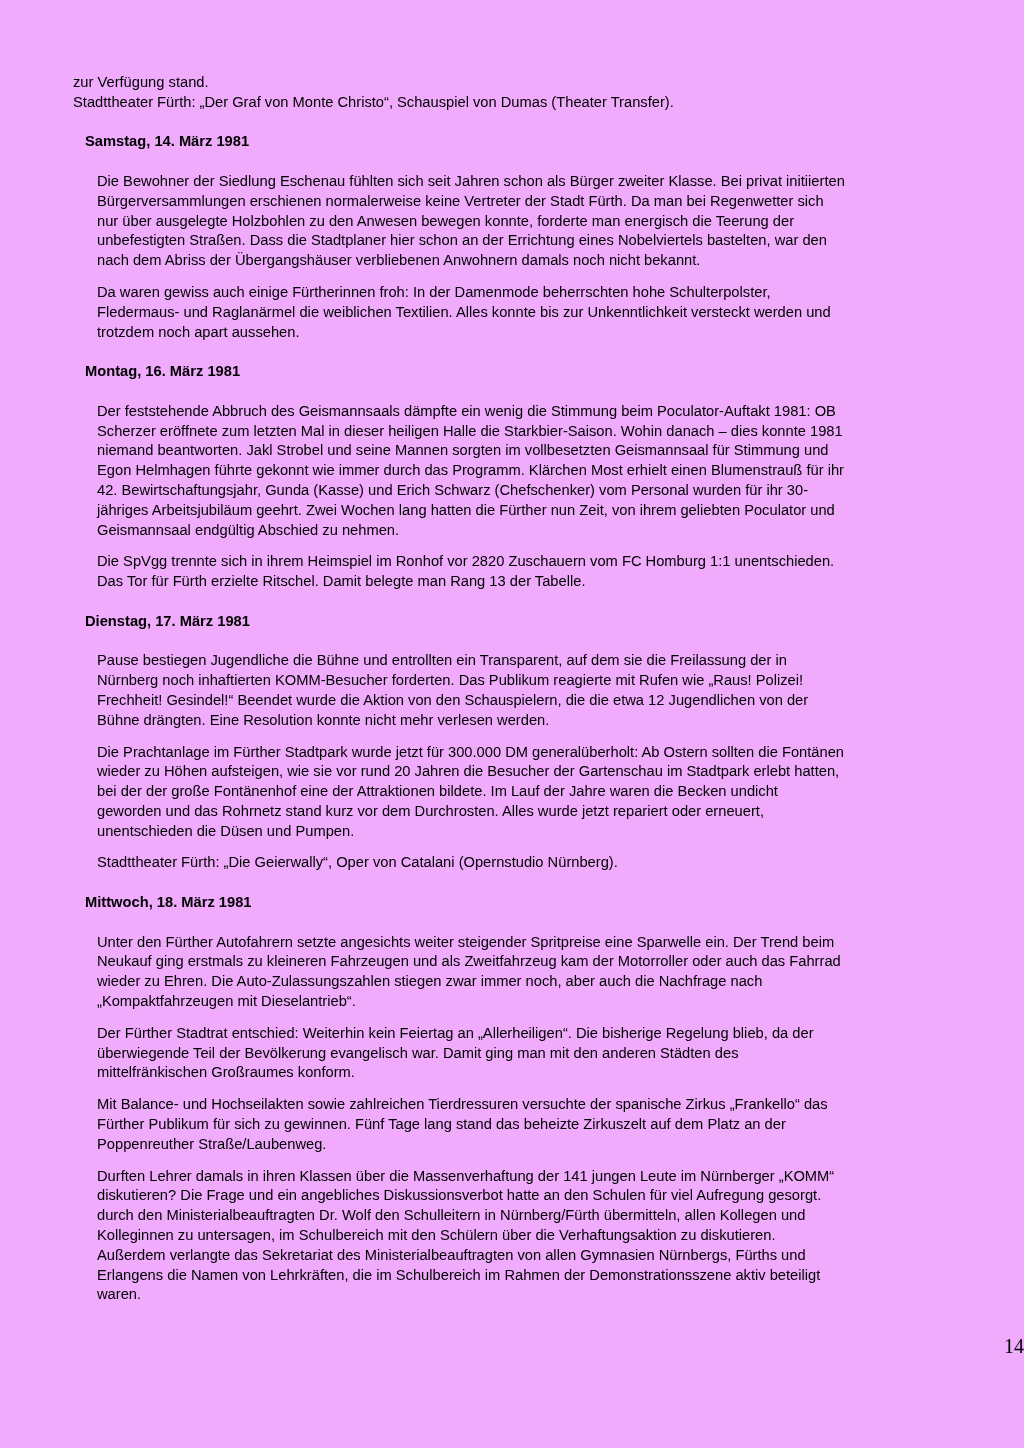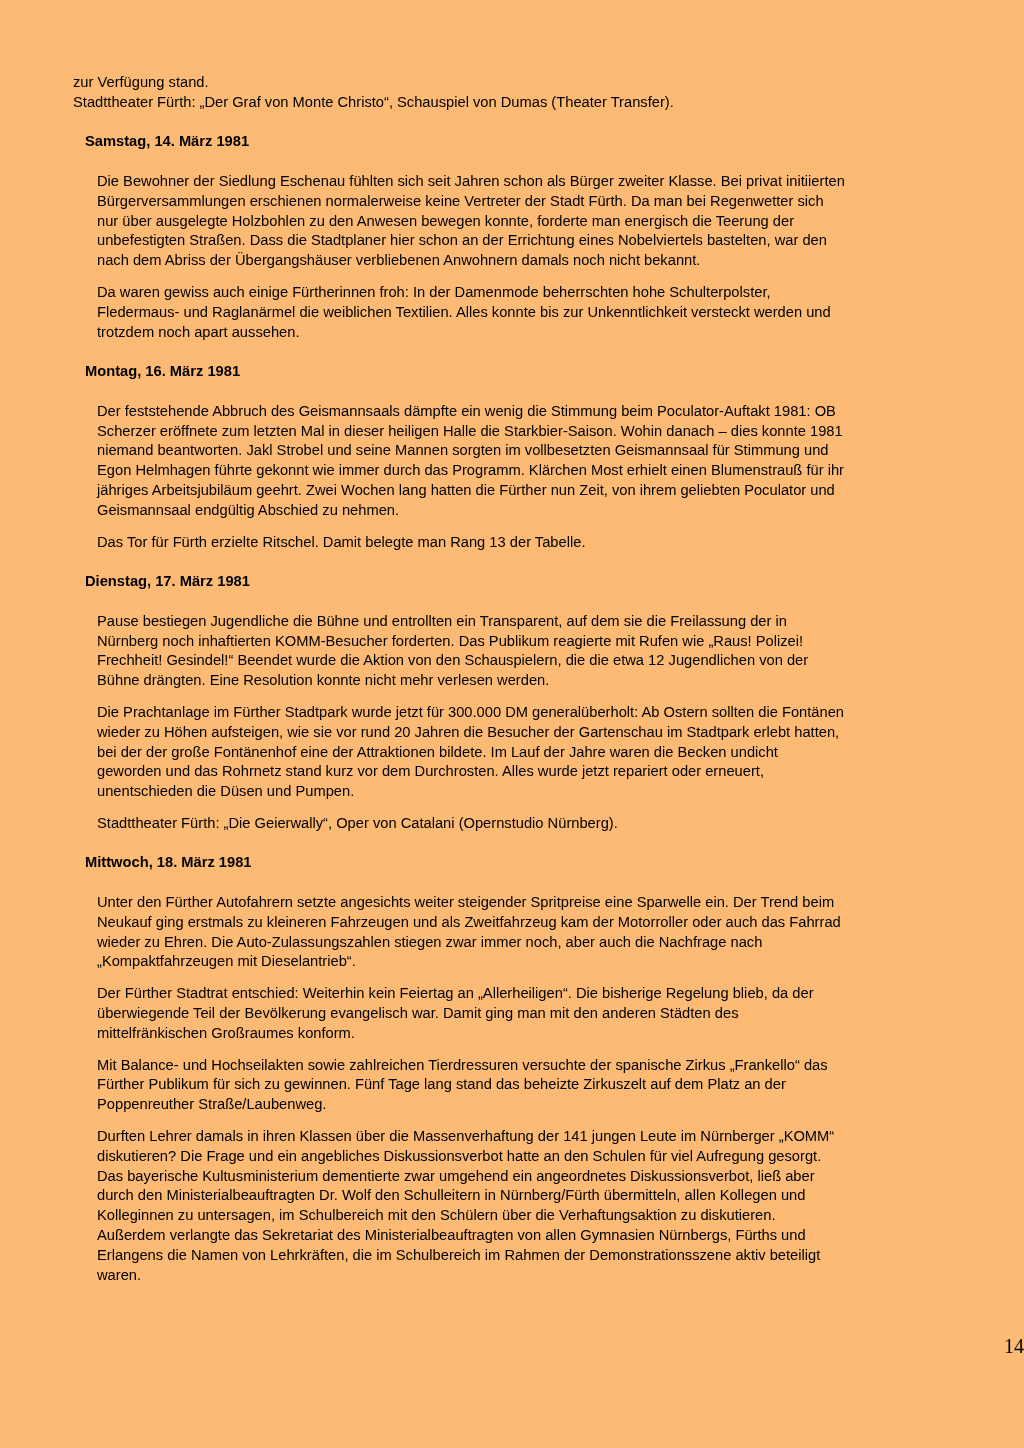--- a/index.html
+++ b/index.html
@@ -1,20 +1,20 @@
 <!DOCTYPE html>
 <html><head>
 <meta charset="utf-8">
 <style>
   html, body { margin: 0; padding: 0; background: #ffffff; }
   .page {
     position: relative;
     width: 1024px;
     height: 1448px;
-    background: #fdba74;
+    background: #f0abfc;
     font-family: "Liberation Sans", "DejaVu Sans", sans-serif;
     font-size: 14.7px;
     line-height: 19.8px;
     color: #000000;
     overflow: hidden;
   }
   .content {
     position: absolute;
     left: 73px;
     top: 73px;
@@ -65,24 +65,26 @@
           <div class="line">trotzdem noch apart aussehen.</div>
         </div>
       </section>
       <section>
         <div class="heading">Montag, 16. März 1981</div>
         <div class="paragraph">
           <div class="line">Der feststehende Abbruch des Geismannsaals dämpfte ein wenig die Stimmung beim Poculator-Auftakt 1981: OB</div>
           <div class="line">Scherzer eröffnete zum letzten Mal in dieser heiligen Halle die Starkbier-Saison. Wohin danach – dies konnte 1981</div>
           <div class="line">niemand beantworten. Jakl Strobel und seine Mannen sorgten im vollbesetzten Geismannsaal für Stimmung und</div>
           <div class="line">Egon Helmhagen führte gekonnt wie immer durch das Programm. Klärchen Most erhielt einen Blumenstrauß für ihr</div>
+          <div class="line">42. Bewirtschaftungsjahr, Gunda (Kasse) und Erich Schwarz (Chefschenker) vom Personal wurden für ihr 30-</div>
           <div class="line">jähriges Arbeitsjubiläum geehrt. Zwei Wochen lang hatten die Fürther nun Zeit, von ihrem geliebten Poculator und</div>
           <div class="line">Geismannsaal endgültig Abschied zu nehmen.</div>
         </div>
         <div class="paragraph">
+          <div class="line">Die SpVgg trennte sich in ihrem Heimspiel im Ronhof vor 2820 Zuschauern vom FC Homburg 1:1 unentschieden.</div>
           <div class="line">Das Tor für Fürth erzielte Ritschel. Damit belegte man Rang 13 der Tabelle.</div>
         </div>
       </section>
       <section>
         <div class="heading">Dienstag, 17. März 1981</div>
         <div class="paragraph">
           <div class="line">Pause bestiegen Jugendliche die Bühne und entrollten ein Transparent, auf dem sie die Freilassung der in</div>
           <div class="line">Nürnberg noch inhaftierten KOMM-Besucher forderten. Das Publikum reagierte mit Rufen wie „Raus! Polizei!</div>
           <div class="line">Frechheit! Gesindel!“ Beendet wurde die Aktion von den Schauspielern, die die etwa 12 Jugendlichen von der</div>
           <div class="line">Bühne drängten. Eine Resolution konnte nicht mehr verlesen werden.</div>
@@ -114,21 +116,20 @@
         <div class="paragraph">
           <div class="line">Mit Balance- und Hochseilakten sowie zahlreichen Tierdressuren versuchte der spanische Zirkus „Frankello“ das</div>
           <div class="line">Fürther Publikum für sich zu gewinnen. Fünf Tage lang stand das beheizte Zirkuszelt auf dem Platz an der</div>
           <div class="line">Poppenreuther Straße/Laubenweg.</div>
         </div>
       </section>
       <section>
         <div class="paragraph">
           <div class="line">Durften Lehrer damals in ihren Klassen über die Massenverhaftung der 141 jungen Leute im Nürnberger „KOMM“</div>
           <div class="line">diskutieren? Die Frage und ein angebliches Diskussionsverbot hatte an den Schulen für viel Aufregung gesorgt.</div>
-          <div class="line">Das bayerische Kultusministerium dementierte zwar umgehend ein angeordnetes Diskussionsverbot, ließ aber</div>
           <div class="line">durch den Ministerialbeauftragten Dr. Wolf den Schulleitern in Nürnberg/Fürth übermitteln, allen Kollegen und</div>
           <div class="line">Kolleginnen zu untersagen, im Schulbereich mit den Schülern über die Verhaftungsaktion zu diskutieren.</div>
           <div class="line">Außerdem verlangte das Sekretariat des Ministerialbeauftragten von allen Gymnasien Nürnbergs, Fürths und</div>
           <div class="line">Erlangens die Namen von Lehrkräften, die im Schulbereich im Rahmen der Demonstrationsszene aktiv beteiligt</div>
           <div class="line">waren.</div>
         </div>
       </section>
     </div>
   <div class="pagenum">14</div>
 </div>

